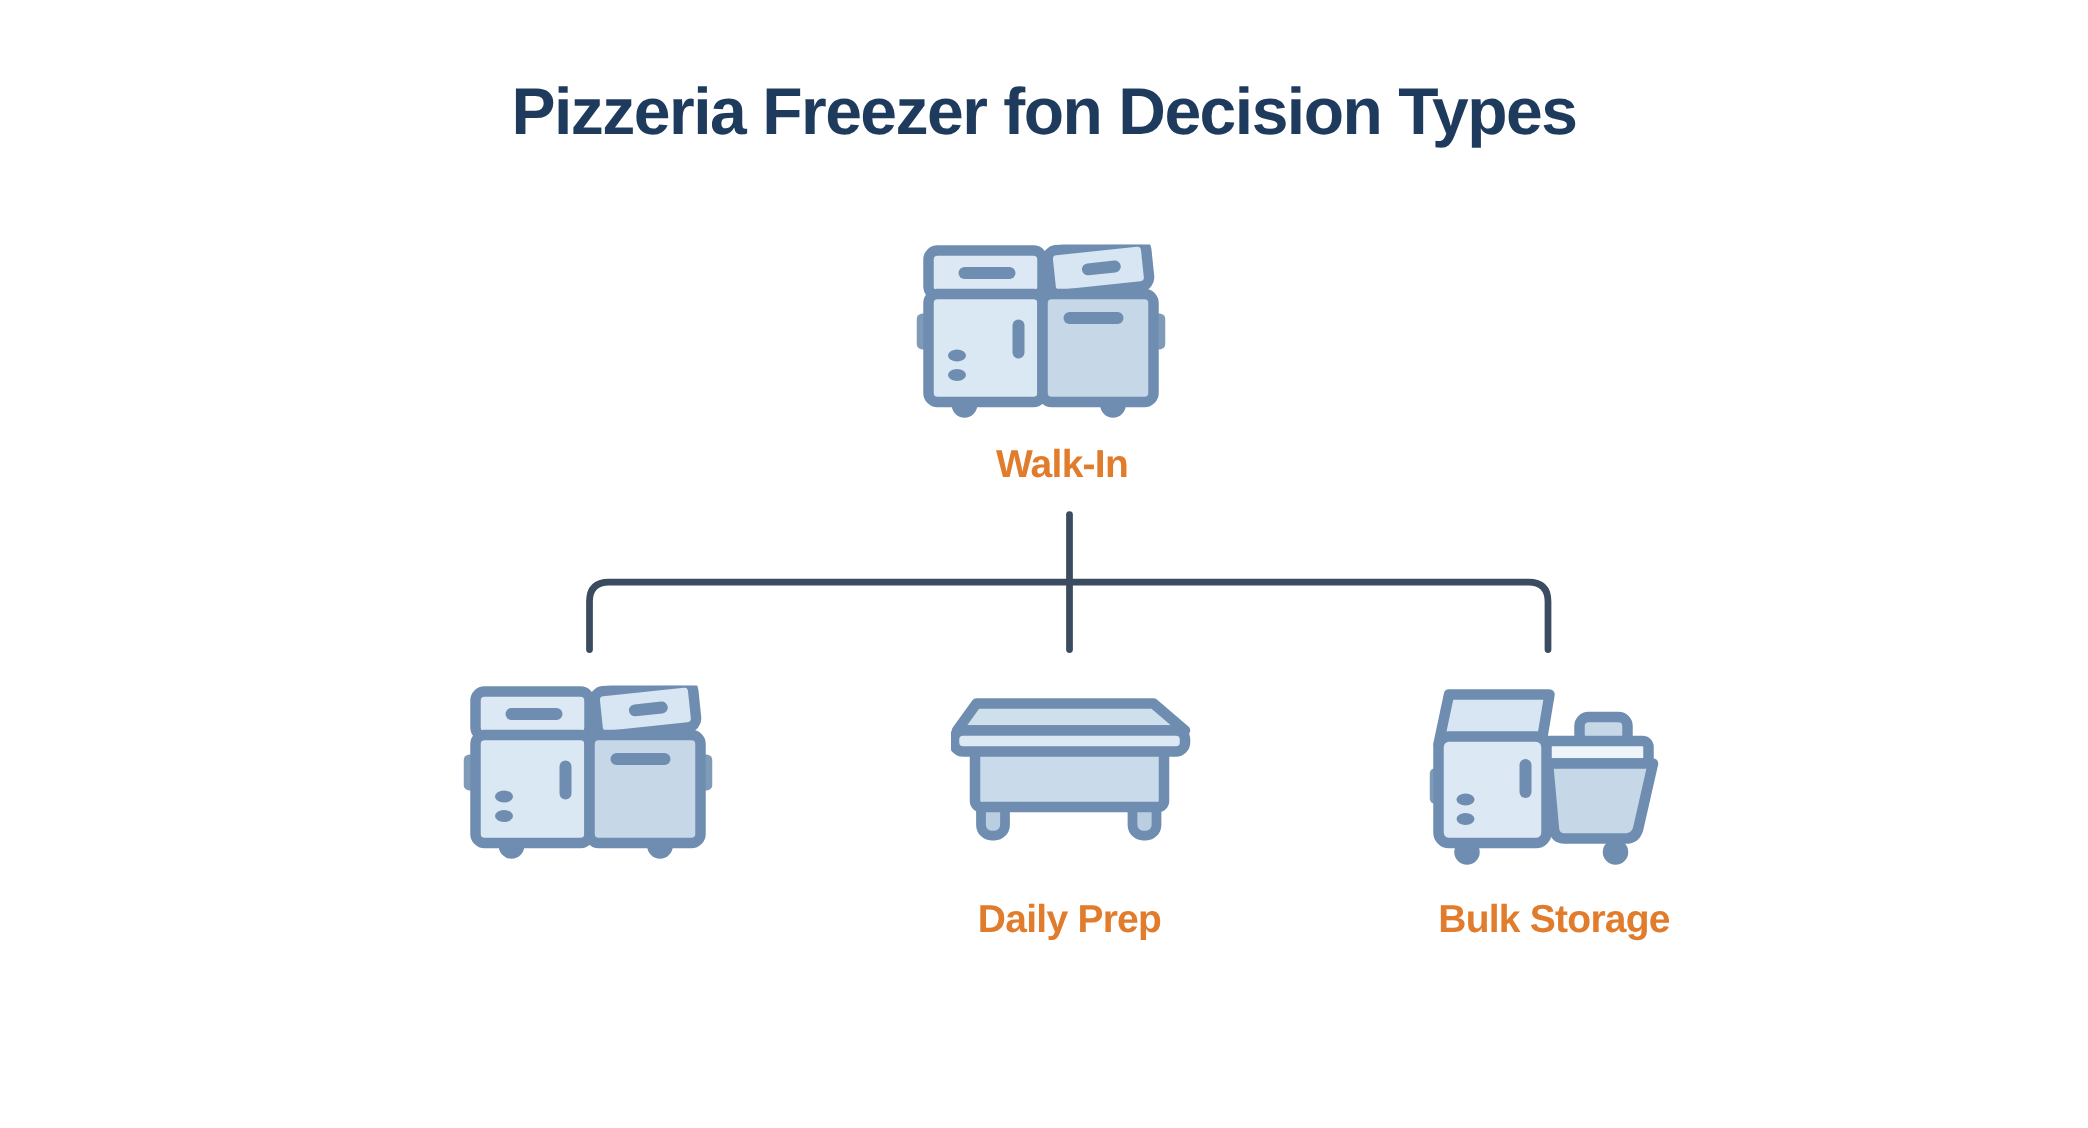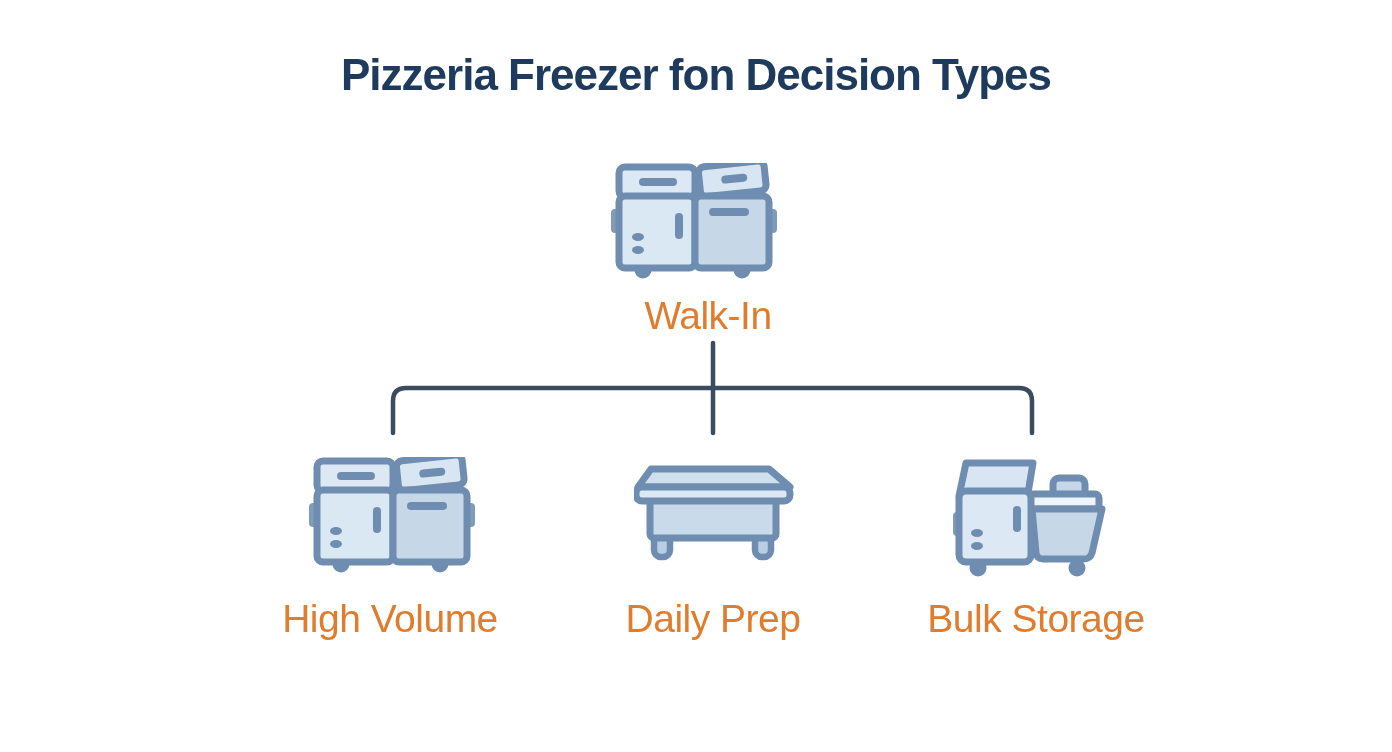--- a/index.html
+++ b/index.html
@@ -26,22 +26,22 @@
     letter-spacing: -1px;
     color: #1e3a5c;
   }
   .icon {
     position: absolute;
   }
   .node-label {
     position: absolute;
     transform: translateX(-50%);
     white-space: nowrap;
-    font-size: 39px;
-    font-weight: normal;
+    font-size: 26px;
+    font-weight: bold;
     letter-spacing: -0.5px;
     color: #e07c2b;
   }
   .connector {
     position: absolute;
     left: 370px;
     top: 335px;
   }
 </style>
 </head>
@@ -111,17 +111,16 @@
     <polygon points="13,7 80,7 75,37 6,40" fill="#d7e6f2" stroke="#6f8db0" stroke-width="7" stroke-linejoin="round"></polygon>
     <rect x="100" y="22" width="32" height="18" rx="6" fill="#c6d8e8" stroke="#6f8db0" stroke-width="7"></rect>
     <rect x="76" y="38" width="70" height="15" rx="4" fill="#eef5fa" stroke="#6f8db0" stroke-width="7"></rect>
     <path d="M79,53 L149,53 L139,97 Q137,103 131,103 L90,103 Q84,103 83,97 Z" fill="#c6d8e8" stroke="#6f8db0" stroke-width="7" stroke-linejoin="round"></path>
     <rect x="6" y="35" width="72" height="71" rx="7" fill="#dce9f4" stroke="#6f8db0" stroke-width="7"></rect>
     <rect x="60" y="50" width="8" height="26" rx="4" fill="#6f8db0"></rect>
     <ellipse cx="24" cy="77" rx="6" ry="4" fill="#6f8db0"></ellipse>
     <ellipse cx="24" cy="90" rx="6" ry="4" fill="#6f8db0"></ellipse>
   </svg>
 
-  <div class="node-label" style="left:390px; top:597px;">High Volume</div>
   <div class="node-label" style="left:1036px; top:597px;">Bulk Storage</div>
   <div class="node-label" style="left:713px; top:597px;">Daily Prep</div>
 
 </div>
 
 </body></html>

